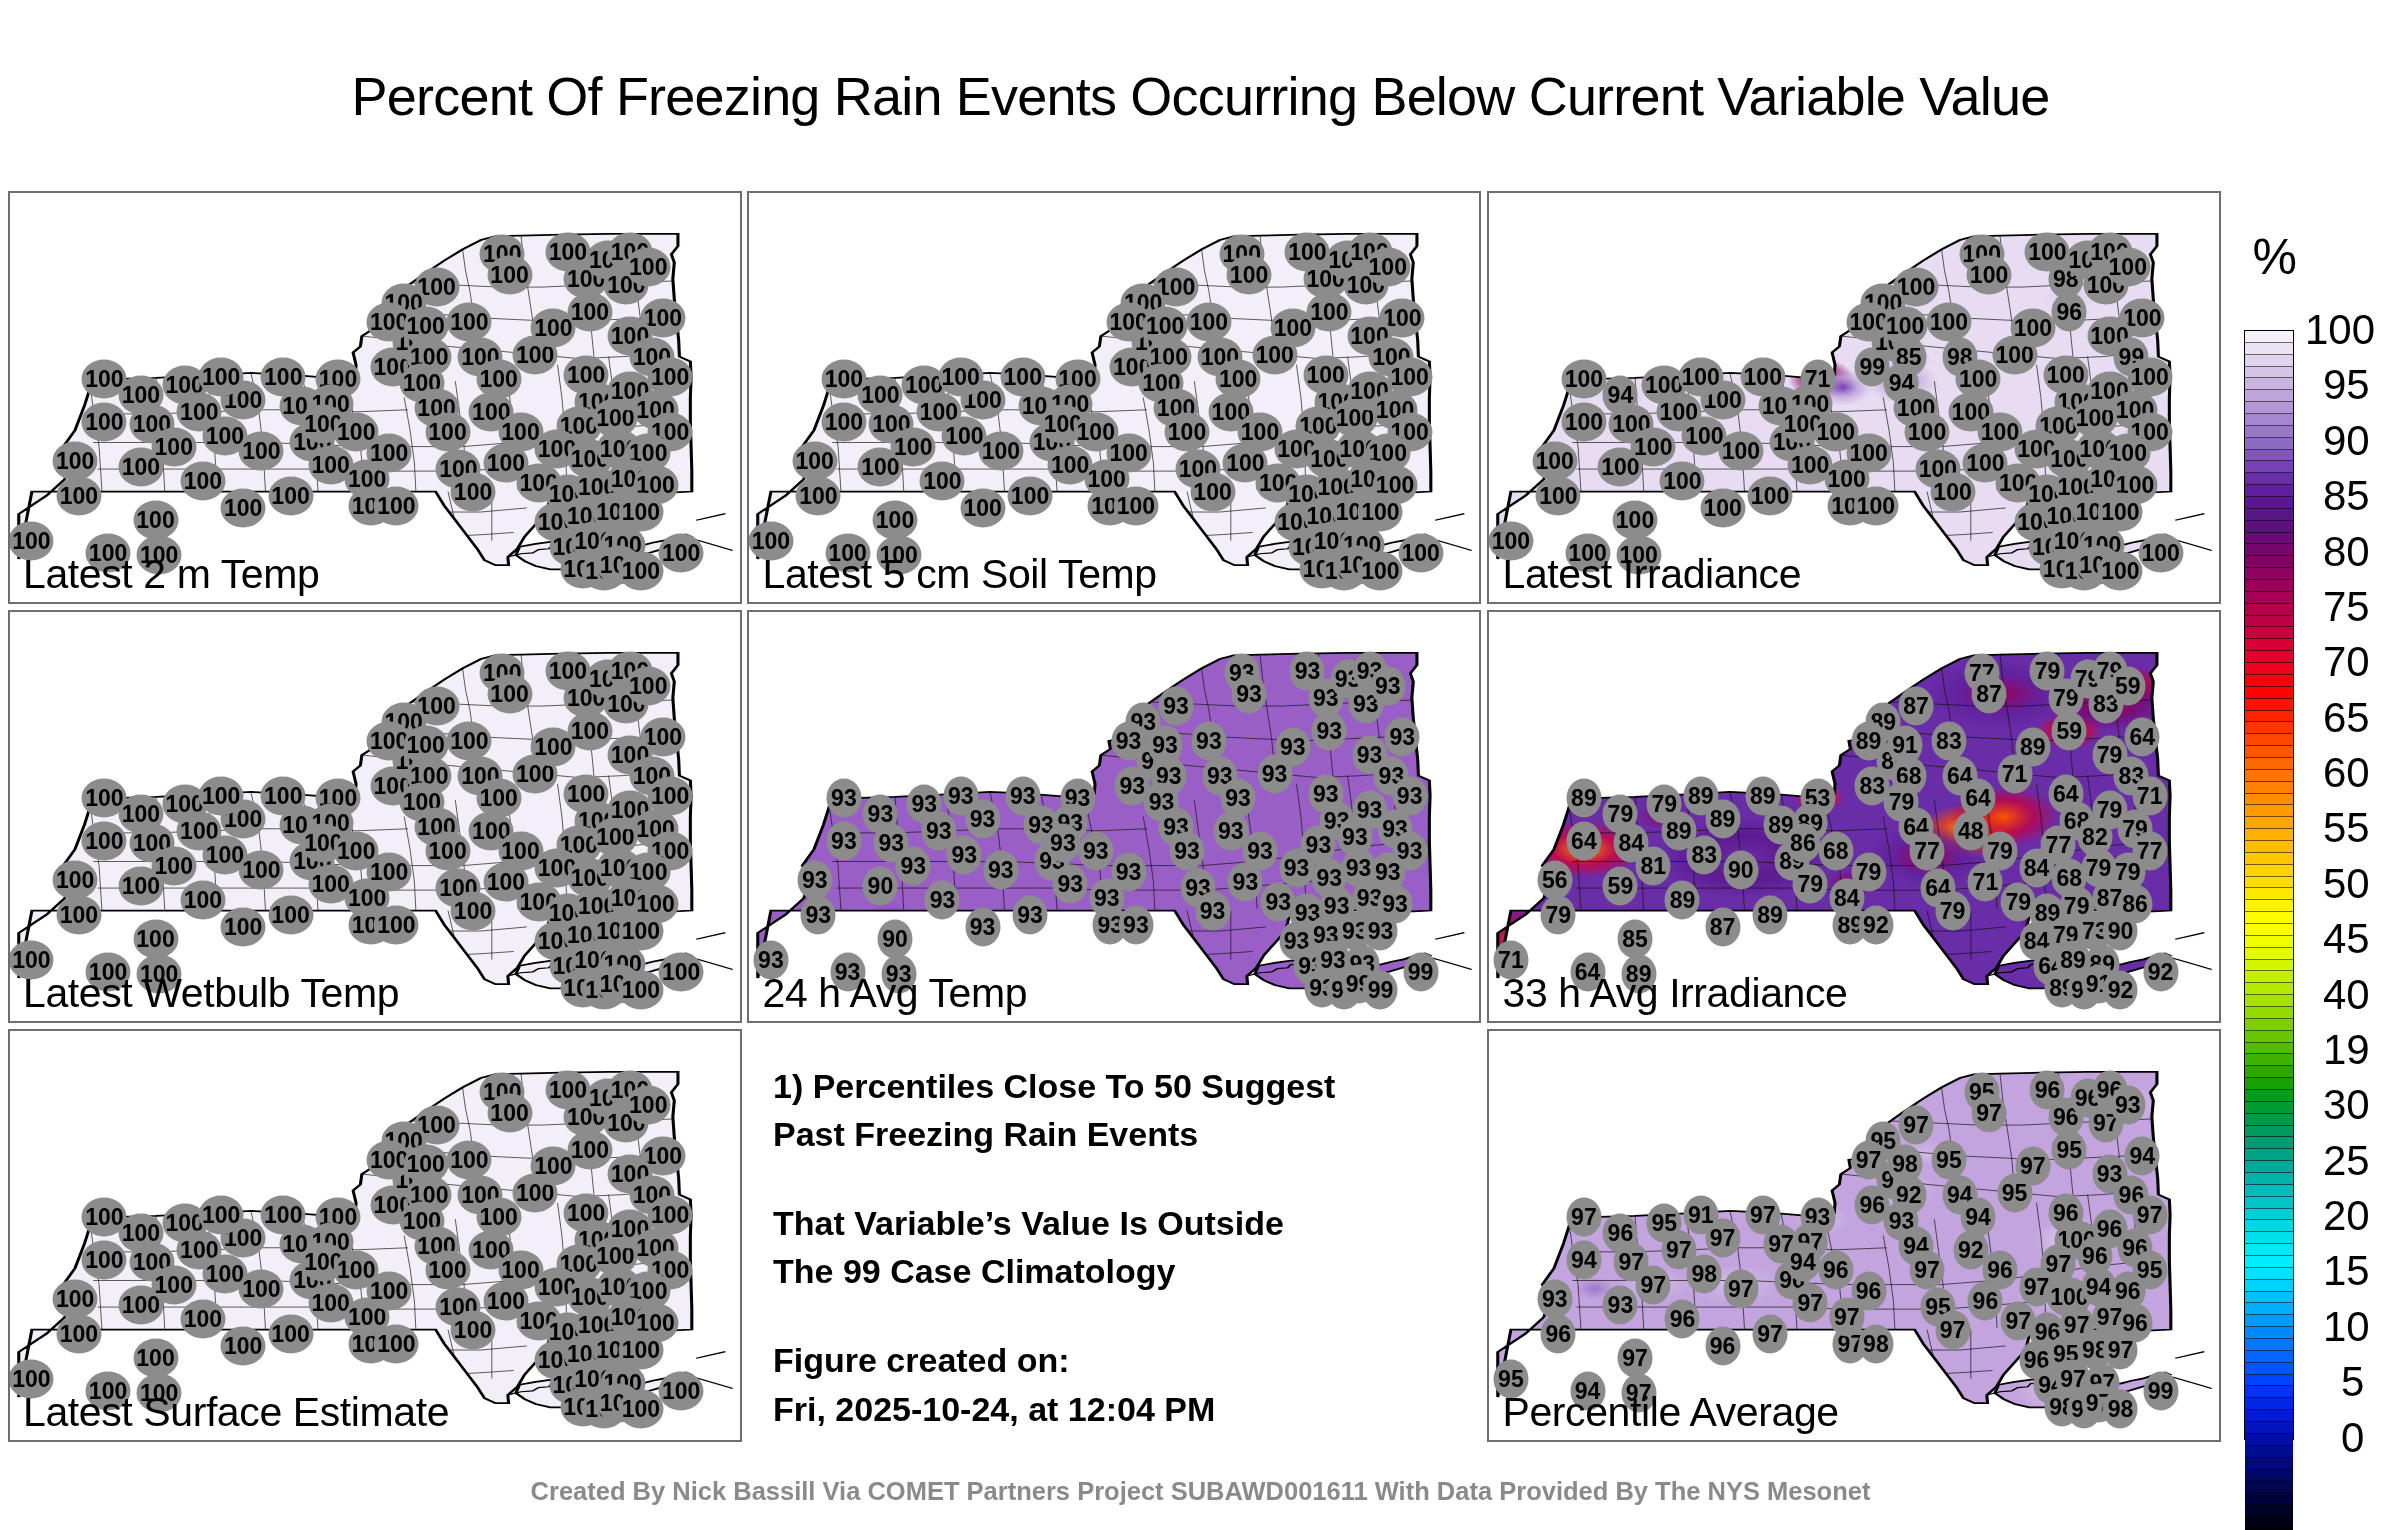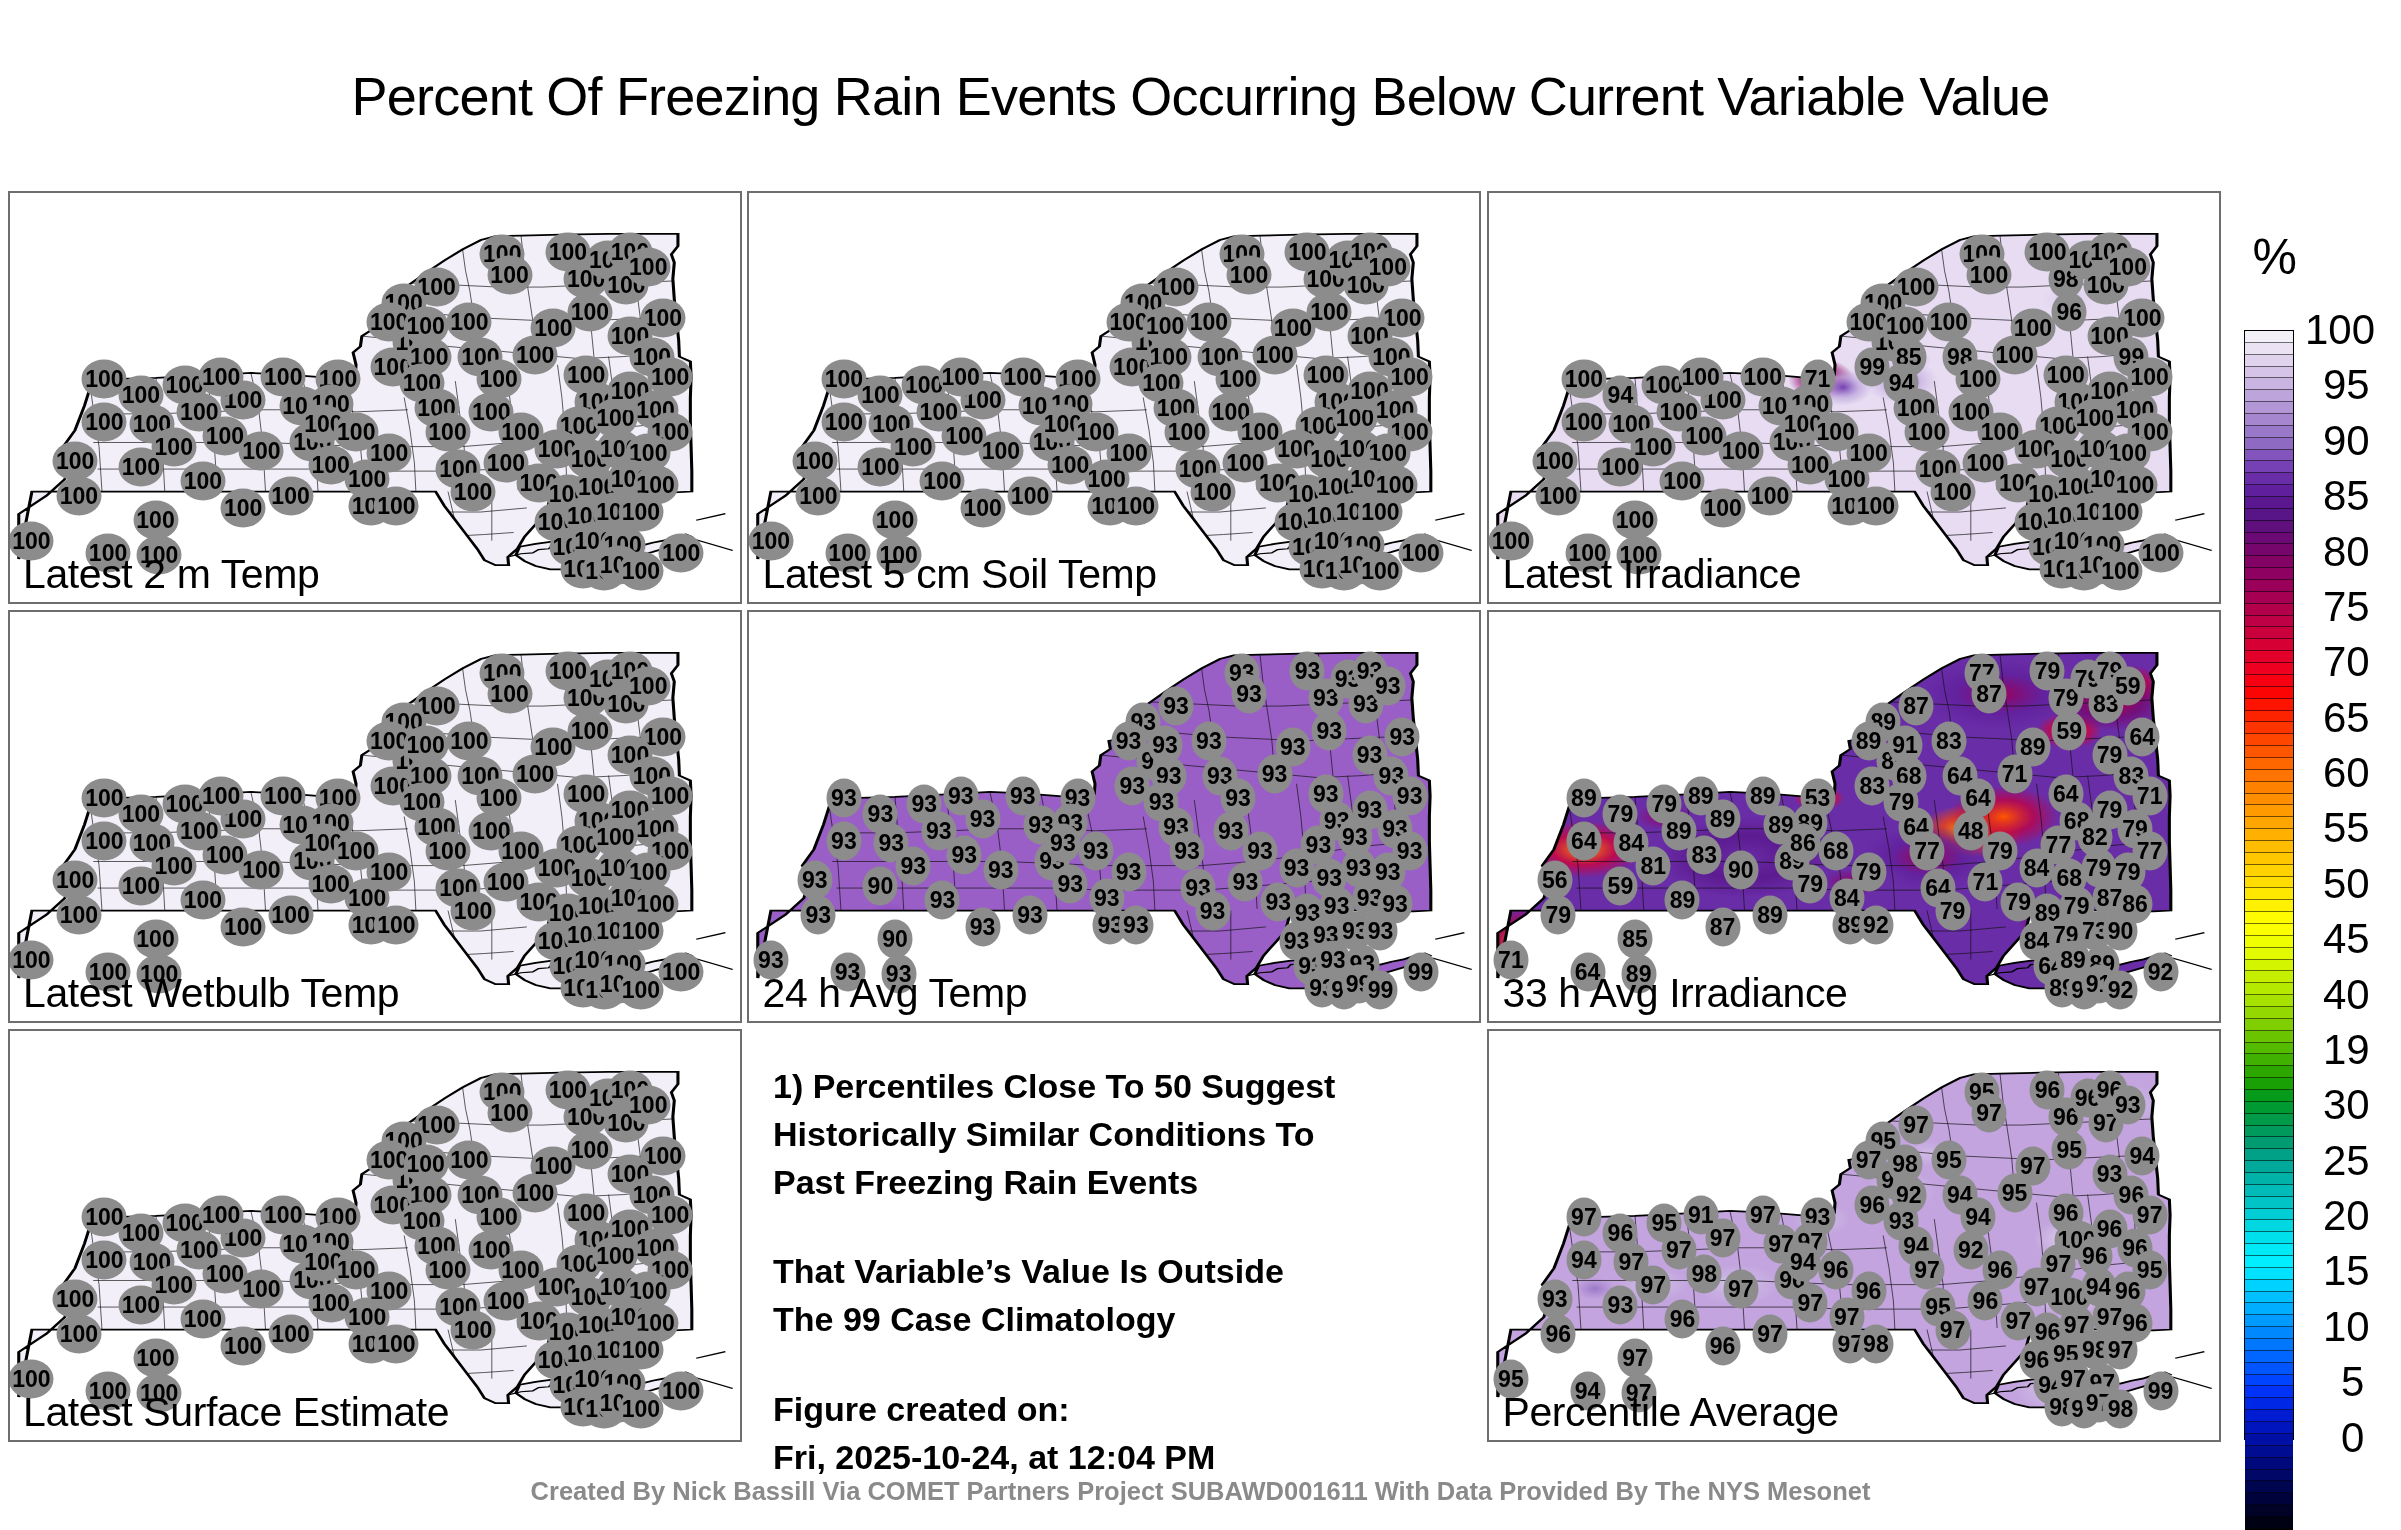--- a/index.html
+++ b/index.html
@@ -2533,21 +2533,20 @@
         </div>
         <div class="stn w3" style="left: 92%; top: 88%;">
           <div class="bub">100</div>
         </div>
       </div>
     <div class="panel-label">Latest Surface Estimate</div>
   </div>
 
   <div class="notes" style="left:765px;top:1058px;width:705px;">
     <p>1) Percentiles Close To 50 Suggest</p>
-    <p>Historically Similar Conditions To</p>
     <p>Past Freezing Rain Events</p>
     <div class="gap"></div>
     <p>That Variable’s Value Is Outside</p>
     <p>The 99 Case Climatology</p>
     <div class="gap"></div>
     <p>Figure created on:</p>
     <p>Fri, 2025-10-24, at 12:04 PM</p>
   </div>
 
   <div class="panel" id="p7" style="left:1487px;top:1029px;width:734px;height:413px;">

